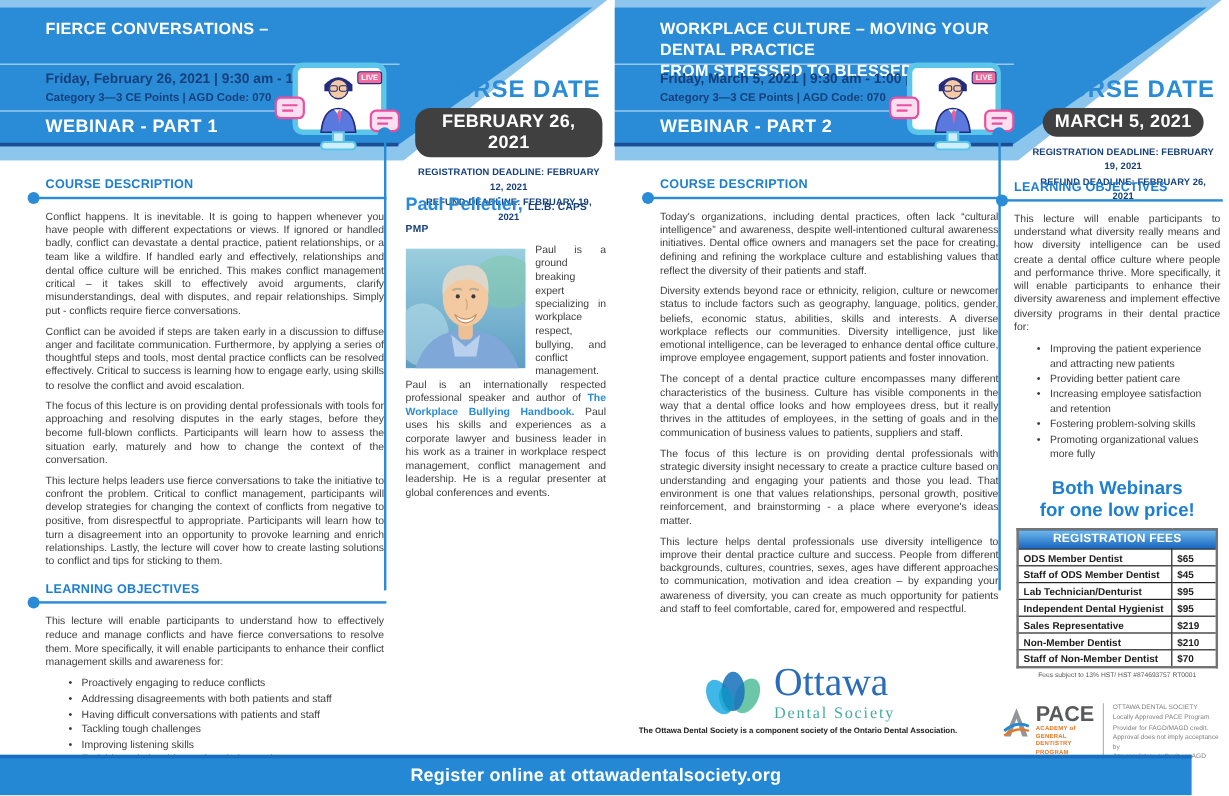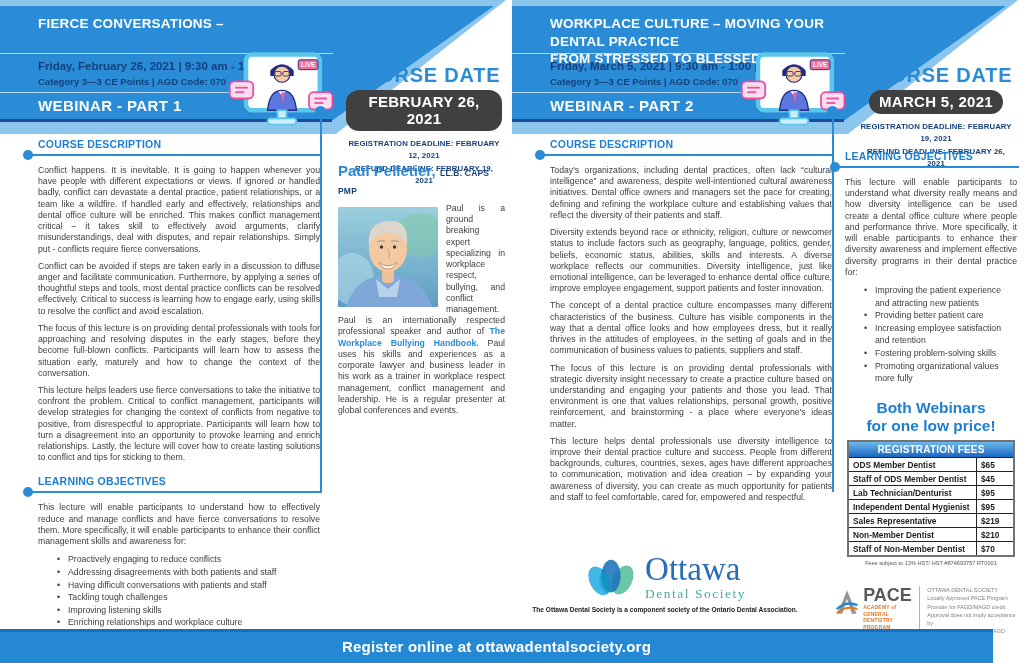--- a/index.html
+++ b/index.html
@@ -27,21 +27,21 @@
   .course-date{position:absolute;left:346px;top:64px;width:156px;text-align:center;}
   .cd-label{font-size:20px;font-weight:bold;color:#2a8bd6;letter-spacing:.8px;}
   .cd-pill{display:inline-block;margin-top:3px;background:#404040;color:#fff;border-radius:13px;
            font-size:15px;font-weight:bold;padding:3px 10px 4px;letter-spacing:.3px;}
   .cd-deadlines{margin-top:7px;font-size:7.8px;font-weight:bold;color:#16407c;line-height:1.6;letter-spacing:.1px;}
 
   .vline{position:absolute;left:320px;top:117px;width:2px;height:375px;background:#2a8bd6;}
   .vdot{position:absolute;left:315px;top:106px;width:11px;height:11px;border-radius:50%;background:#2a8bd6;}
 
   
-  .col-desc{position:absolute;left:38px;top:138px;width:282px;}
+  .col-desc{position:absolute;left:38px;top:148px;width:282px;}
   .col-mid{position:absolute;left:338px;top:162px;width:167px;}
   .col-right{position:absolute;left:333px;top:150px;width:172px;}
 
   .section-h{position:relative;color:#1e7fd0;font-weight:bold;font-size:10.5px;letter-spacing:.2px;
              padding-bottom:6px;margin:0 0 9px;}
   .section-h::after{content:"";position:absolute;left:-10px;right:-2px;bottom:0;height:2px;background:#2a8bd6;}
   .section-h::before{content:"";position:absolute;left:-15px;bottom:-4px;width:10px;height:10px;
                      border-radius:50%;background:#2a8bd6;}
   .body p{font-size:8.7px;line-height:1.29;text-align:justify;color:#3d3d3d;margin:0 0 6px;}
   ul.obj{margin:2px 0 0;padding:0 0 0 22px;list-style:none;}

